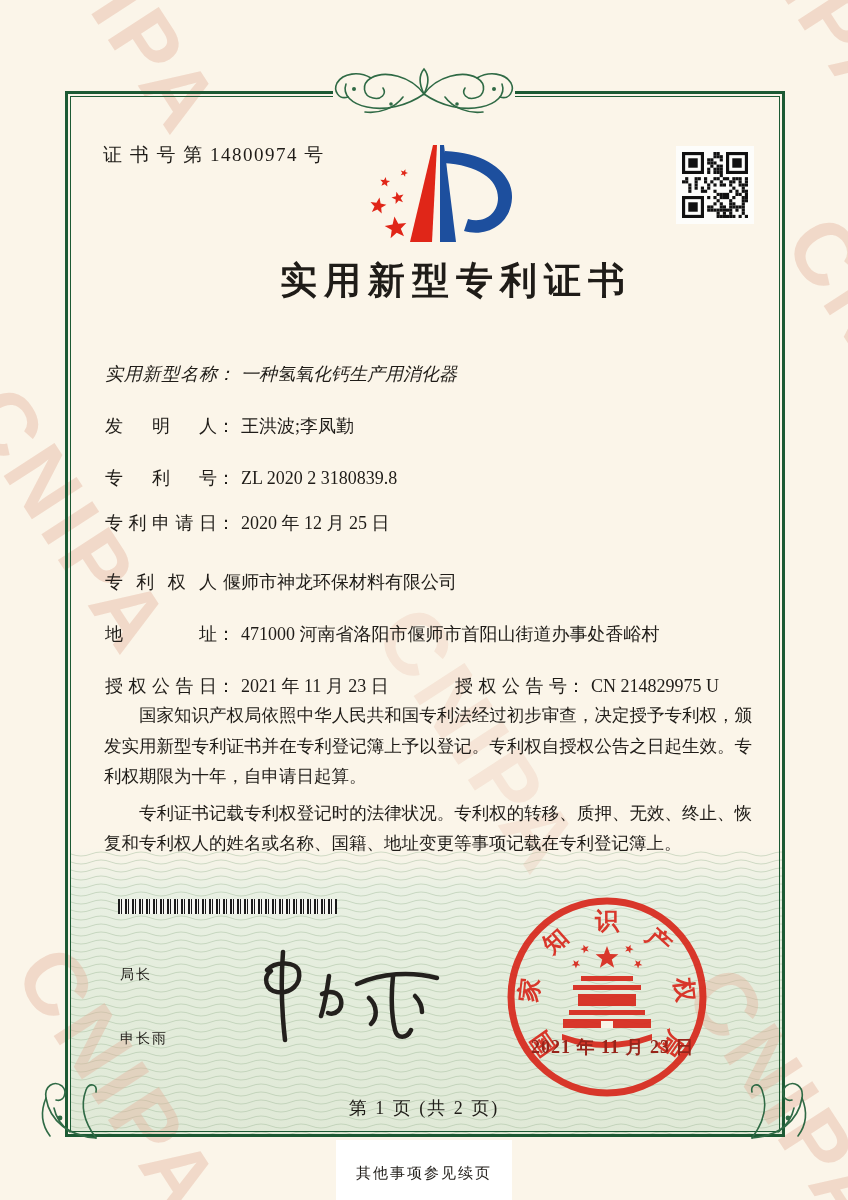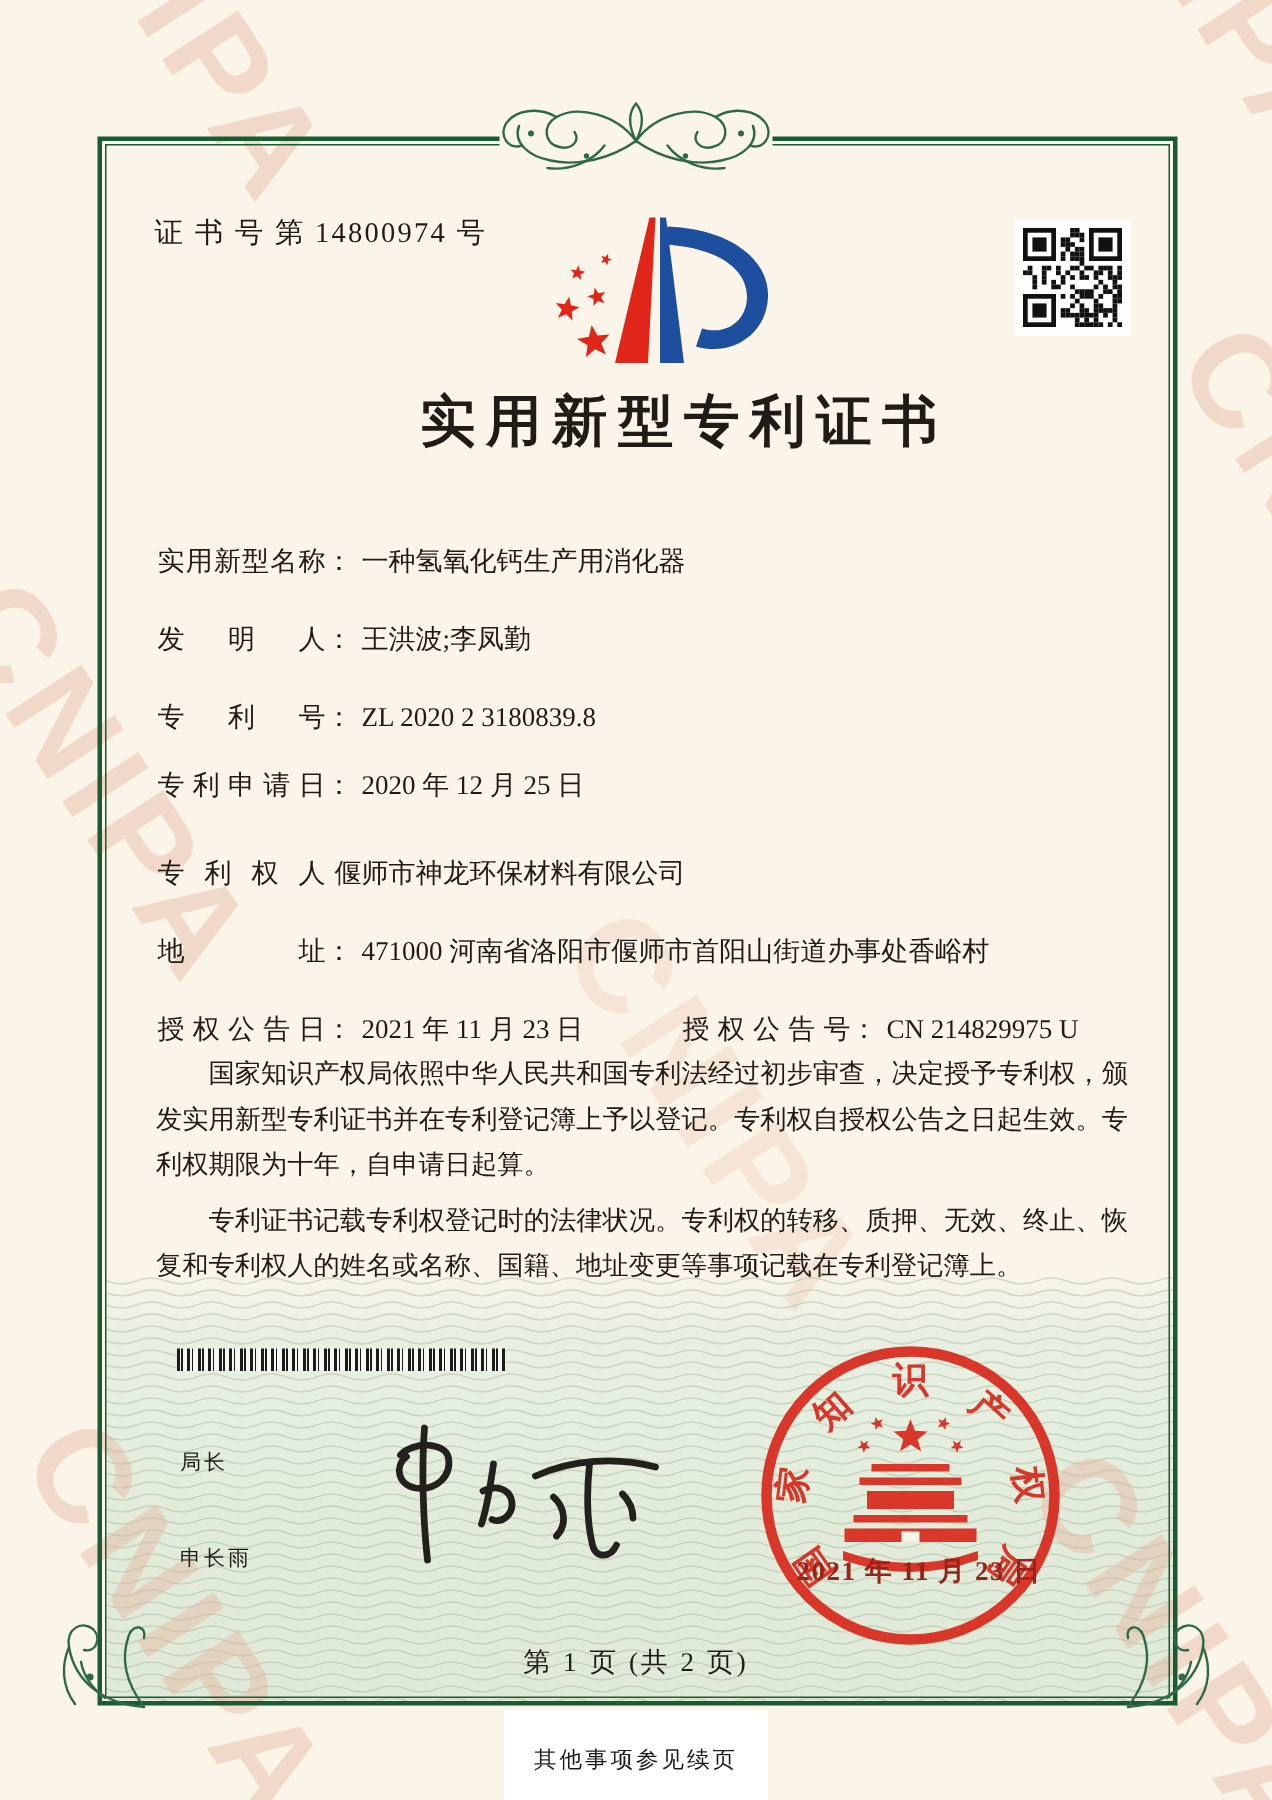--- a/index.html
+++ b/index.html
@@ -321,21 +321,21 @@
         <rect x="47.14285714285714" y="62.857142857142854" width="3.142857142857143" height="3.142857142857143" fill="#111"></rect>
         <rect x="50.285714285714285" y="62.857142857142854" width="3.142857142857143" height="3.142857142857143" fill="#111"></rect>
         <rect x="56.57142857142857" y="62.857142857142854" width="3.142857142857143" height="3.142857142857143" fill="#111"></rect>
         <rect x="62.857142857142854" y="62.857142857142854" width="3.142857142857143" height="3.142857142857143" fill="#111"></rect>
       </svg>
   </div>
 
   <div class="title">实用新型专利证书</div>
 
   <div class="fields">
-    <div class="frow" style="top:0;">
+    <div class="frow" style="top:0;font-style:italic;">
       <span class="lbl">实用新型名称</span><span class="colon">：</span><span>一种氢氧化钙生产用消化器</span>
     </div>
     <div class="frow" style="top:52px;">
       <span class="lbl">发明人</span><span class="colon">：</span><span>王洪波;李凤勤</span>
     </div>
     <div class="frow" style="top:104px;">
       <span class="lbl">专利号</span><span class="colon">：</span><span>ZL 2020 2 3180839.8</span>
     </div>
     <div class="frow" style="top:149px;">
       <span class="lbl">专利申请日</span><span class="colon">：</span><span>2020 年 12 月 25 日</span>

